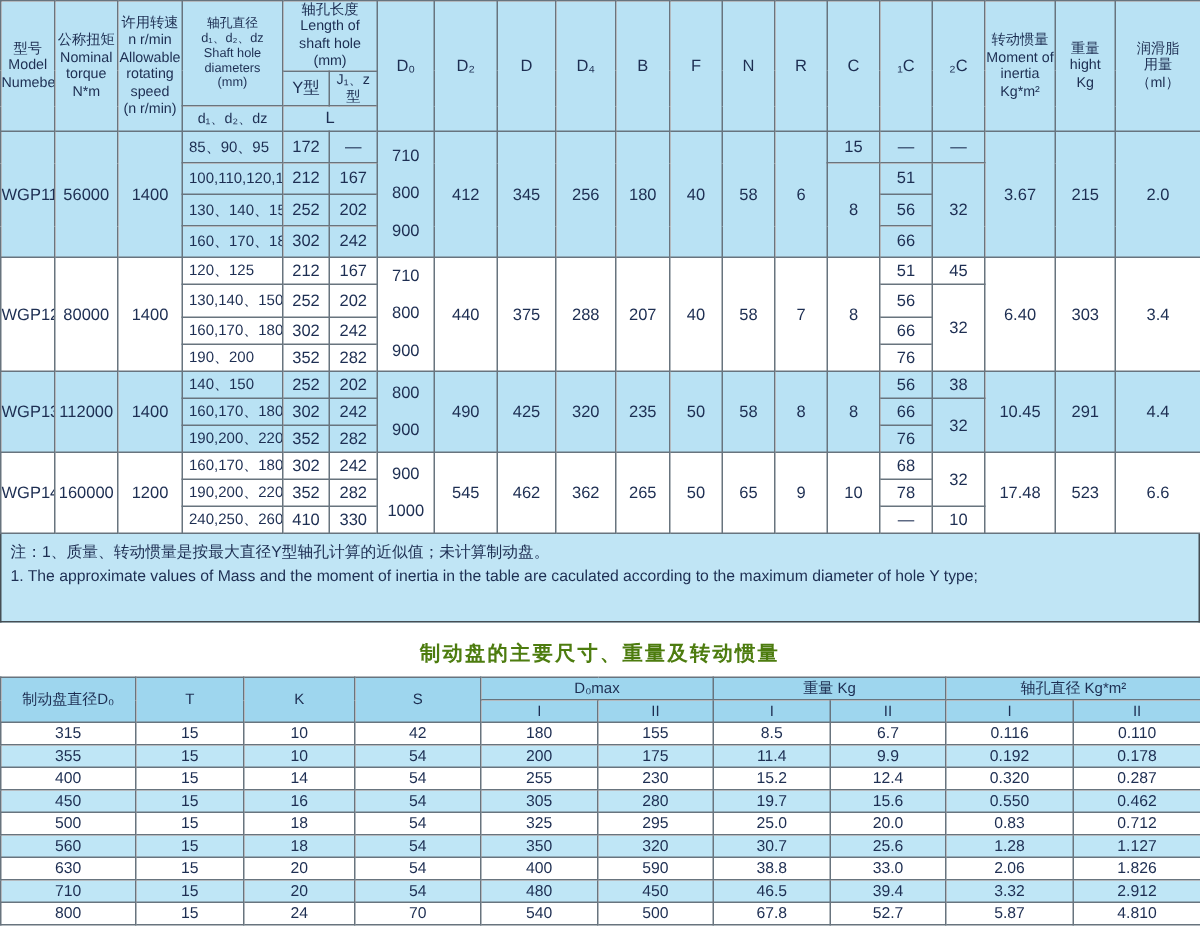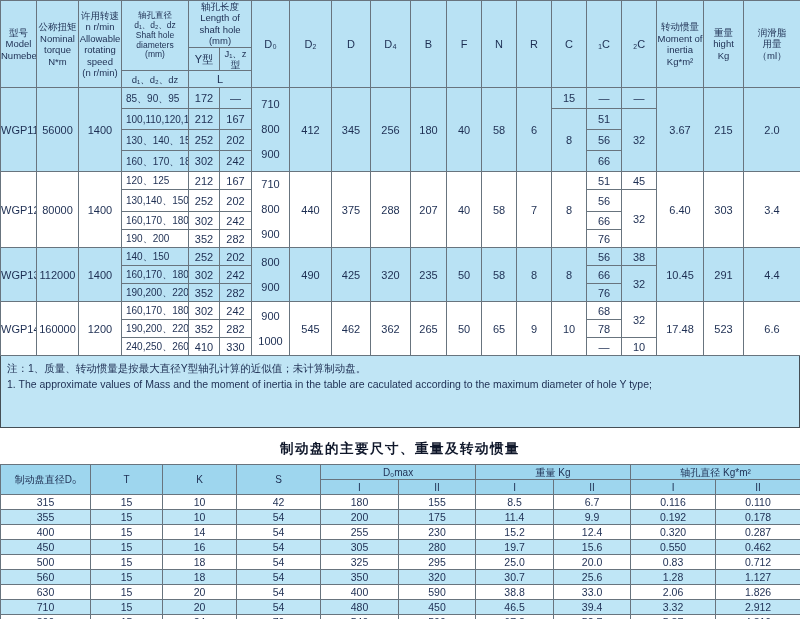--- a/index.html
+++ b/index.html
@@ -18,27 +18,27 @@
   .top { border:1px solid #454e55; }
   .top td.hd { font-size:9.5px; line-height:1.2; }
   .top td.sm { font-size:8.5px; line-height:1.15; }
   tr.blue td { background:#b9e2f4; }
   .top td.dcol { text-align:left; padding-left:4px; white-space:nowrap; font-size:10px; }
   .top td.d0 { line-height:25px; }
   .top tr.h1 { height:28px; } .top tr.h2 { height:17px; } .top tr.h3 { height:17px; }
   .top tr.b1 { height:21px; } .top tr.b2 { height:18px; }
   
   .notes {
-    box-sizing:border-box; width:800px; height:72px;
+    box-sizing:border-box; width:800px; height:59px;
     background:#c0e5f5; border:1px solid #454e55; border-top:none;
     padding:5px 8px 4px 6px; font-size:10.5px; line-height:15.8px;
   }
   
   .title {
-    text-align:center; font-weight:bold; font-size:13.5px; color:#0f172a;
+    text-align:center; font-weight:bold; font-size:13.5px; color:#4d7c0f;
     letter-spacing:1.5px; margin:13px 0 7px 0; line-height:16px;
   }
   .bottom { border:1px solid #454e55; }
   .bottom td { font-size:10.5px; height:14px; line-height:13px; white-space:nowrap; }
   .bottom tr.bh td { background:#9ed6ee; font-size:10px; }
   .bottom tr.bh1 { height:15px;margin-left:20px; } .bottom tr.bh2 { height:13px; }
   .bottom tr.alt td { background:#bfe6f6; }
 </style>
 </head>
 <body>

